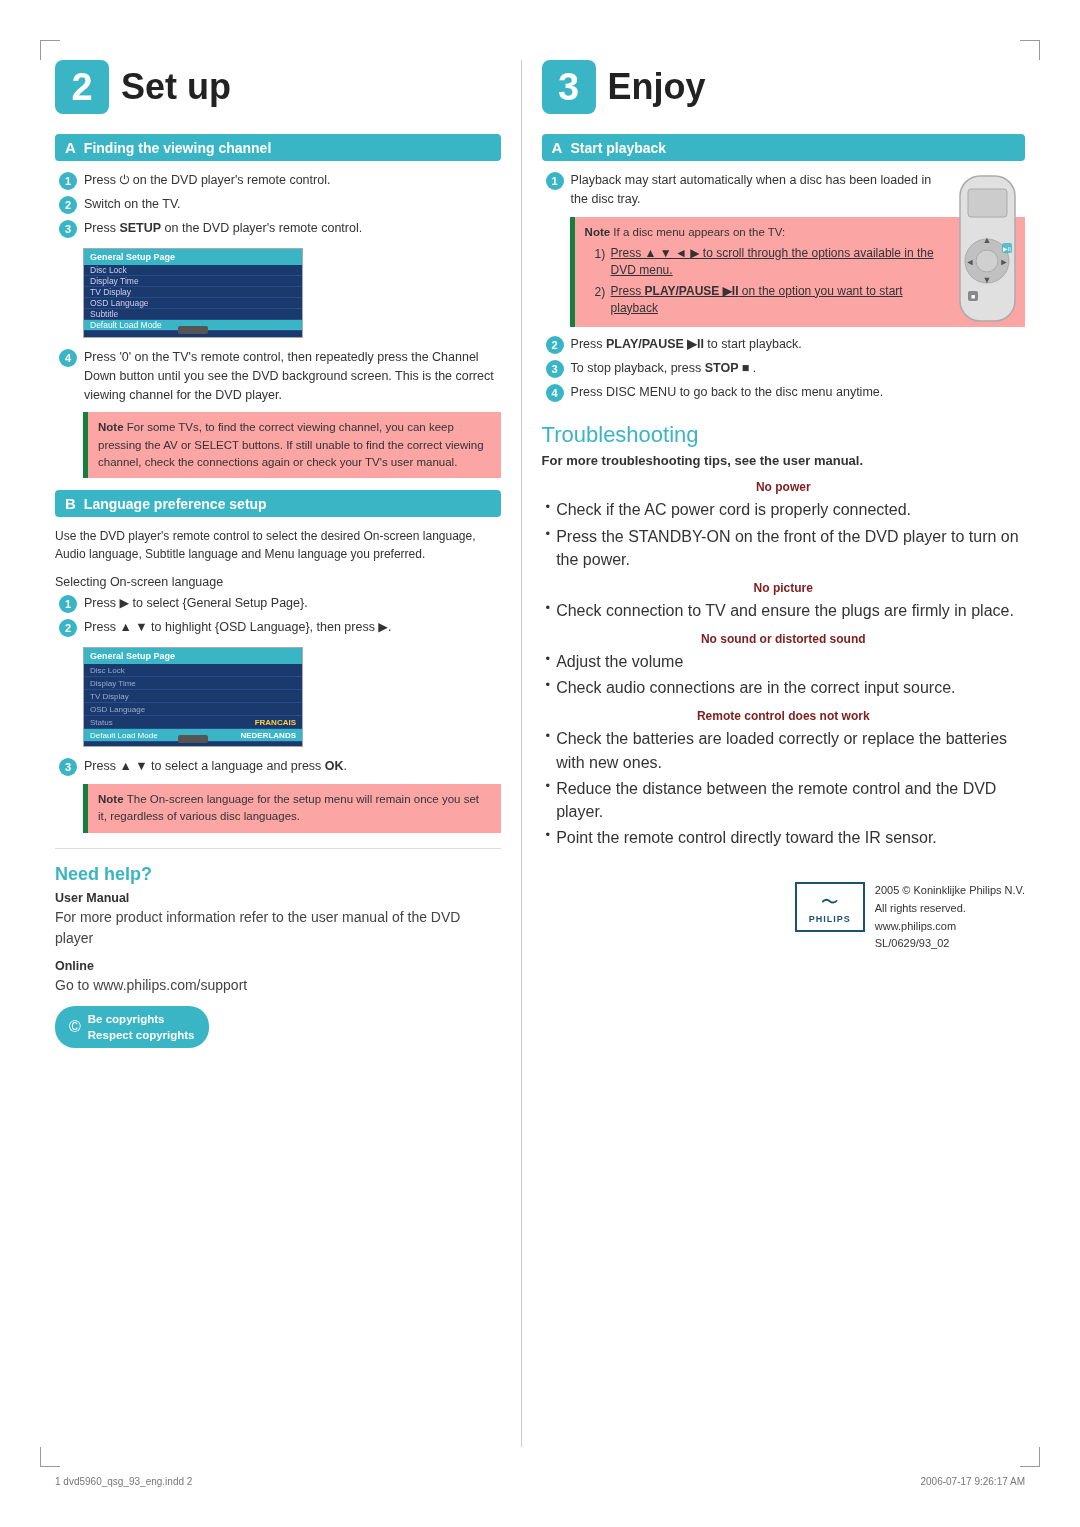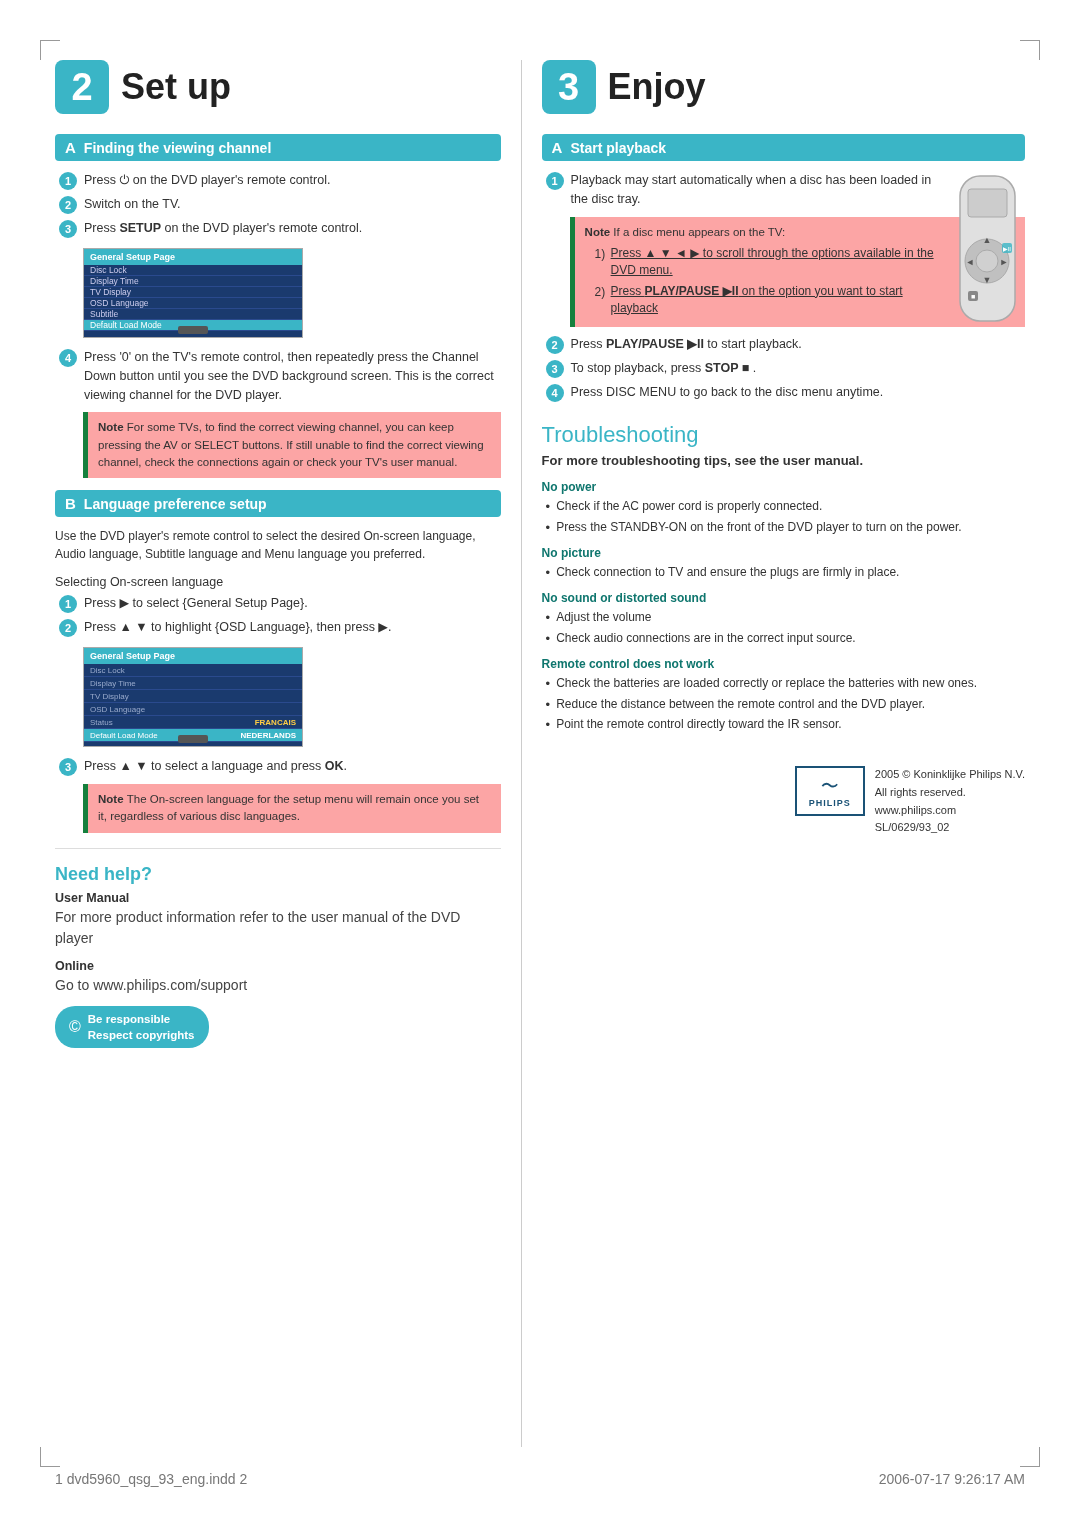--- a/index.html
+++ b/index.html
@@ -281,41 +281,42 @@
     .troubleshooting-subtitle {
       font-size: 13px;
       color: #333;
       margin-bottom: 12px;
       font-weight: bold;
     }
 
     .trouble-category {
       font-size: 12px;
       font-weight: bold;
-      color: #0f766e;
+      color: #7f1d1d;
       margin: 10px 0 4px 0;
+      text-align: center;
     }
 
     .bullet-item {
       display: flex;
       align-items: flex-start;
       margin-bottom: 3px;
       margin-left: 4px;
     }
 
     .bullet {
       color: #333;
       margin-right: 6px;
       font-size: 13px;
       flex-shrink: 0;
       margin-top: 1px;
     }
 
     .bullet-text {
-      font-size: 12px;
+      font-size: 16px;
       color: #333;
       line-height: 1.45;
     }
 
     
     .philips-footer {
       display: flex;
       align-items: flex-start;
       margin-top: 20px;
     }
@@ -351,21 +352,21 @@
     }
 
     
     .page-footer {
       position: absolute;
       bottom: 40px;
       left: 55px;
       right: 55px;
       display: flex;
       justify-content: space-between;
-      font-size: 14px;
+      font-size: 10px;
       color: #777;
     }
 
     
     .screenshot-box2 {
       margin: 10px 0 10px 28px;
       border: 1px solid #aaa;
       width: 220px;
       height: 100px;
       background: #1a3a6e;
@@ -570,21 +571,21 @@
 
       <div class="help-subtitle">User Manual</div>
       <div class="help-text">For more product information refer to the user manual of the DVD player</div>
 
       <div class="help-subtitle">Online</div>
       <div class="help-text">Go to www.philips.com/support</div>
 
       <div class="copyright-badge">
         <span class="copyright-icon">©</span>
         <div class="copyright-text">
-          <span>Be responsible</span><br>
+          <span>Be copyrights</span><br>
           <span>Respect copyrights</span>
         </div>
       </div>
 
     </div>
 
     <div class="right-col">
 
       <div class="section-header">
         <div class="section-num-box blue">

